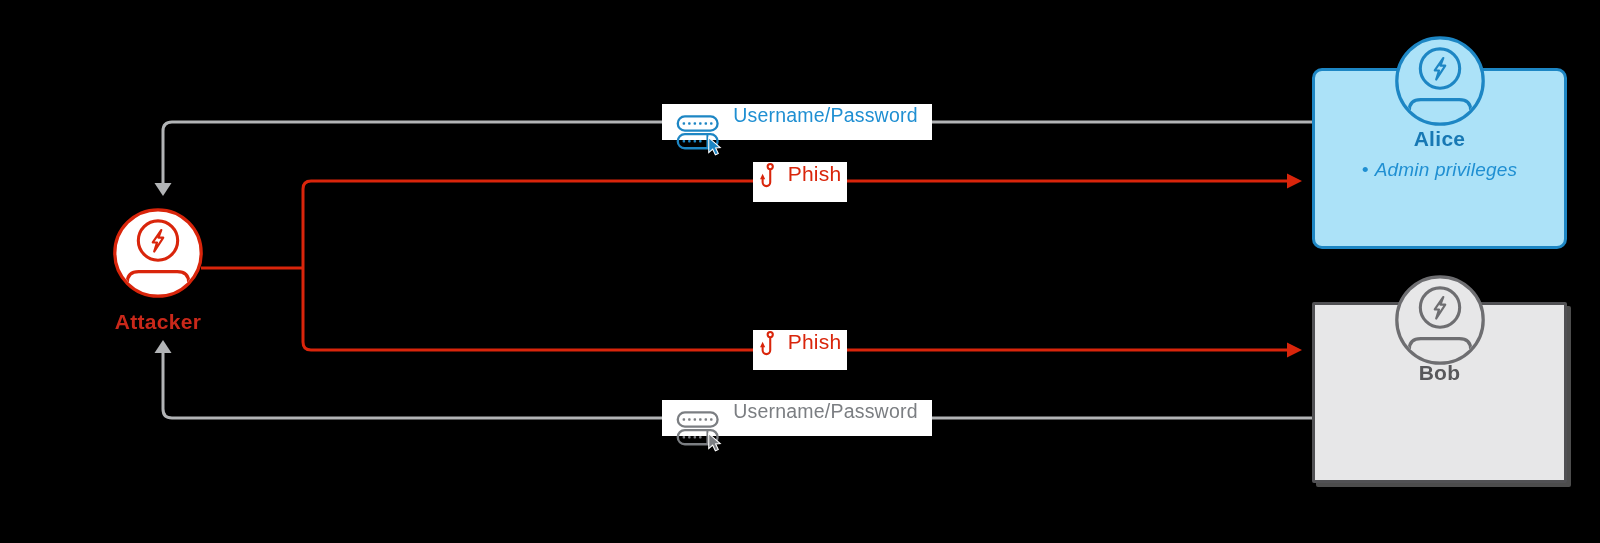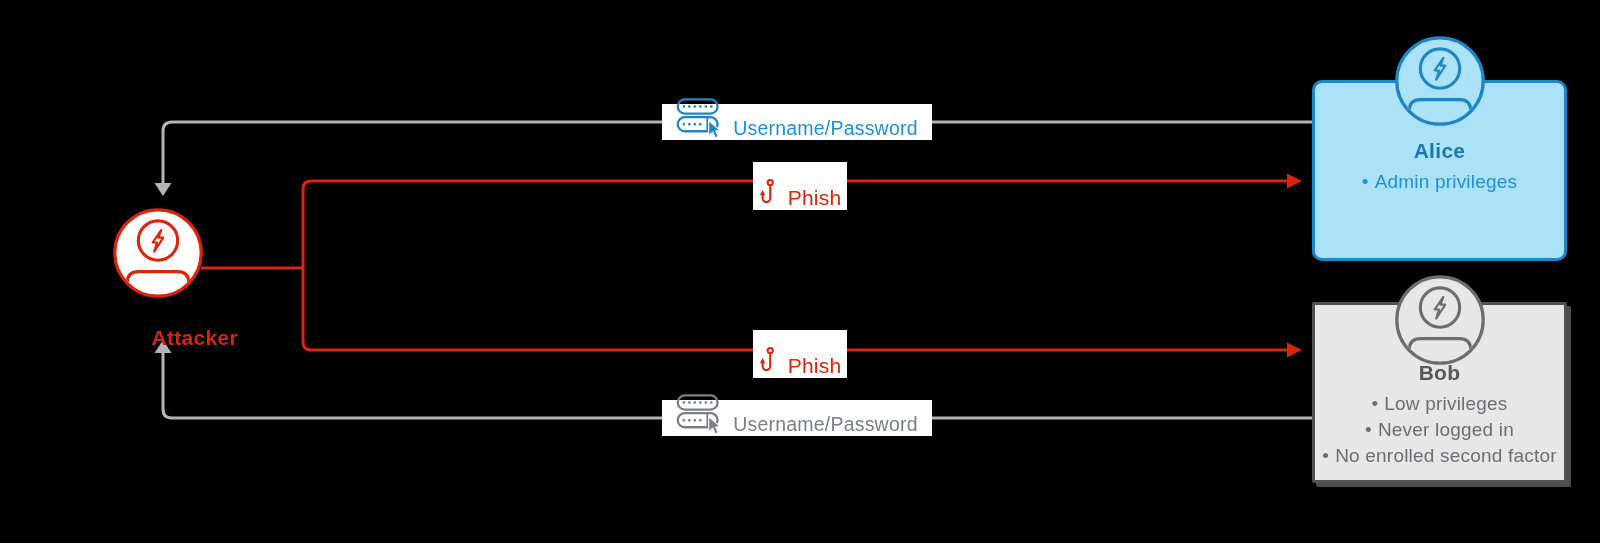--- a/index.html
+++ b/index.html
@@ -7,48 +7,48 @@
     --red:#d9250b; --attacker_label:#c9281a;
     --gray_line:#b2b4b6; --gray_icon:#7b7e82; --gray_text:#6e6e71; --gray_title:#58585b;
     --gray_card_bg:#e7e7e8; --gray_card_border:#515154;
     --blue_border:#1d86c4; --blue_text:#1f8fd2; --blue_title:#1778b4; --blue_card_bg:#ace2f8;
   }
   html,body{margin:0;padding:0;background:var(--bg);}
   .stage{position:relative;width:1600px;height:543px;background:var(--bg);
          font-family:"Liberation Sans",sans-serif;overflow:hidden;}
   .wires{position:absolute;left:0;top:0;}
   .avatar{position:absolute;}
-  .actor-label{position:absolute;left:78px;top:326px;width:160px;text-align:right;
+  .actor-label{position:absolute;left:78px;top:310px;width:160px;text-align:center;
                font-size:21px;font-weight:bold;color:var(--attacker_label);letter-spacing:.3px;}
   
-  .msg{position:absolute;background:var(--white);display:flex;align-items:flex-end;justify-content:center;}
+  .msg{position:absolute;background:var(--white);display:flex;align-items:flex-start;justify-content:center;}
   .creds{left:662px;top:104px;width:270px;height:36px;gap:11px;}
   .creds .creds-icon{margin-top:9px;flex:0 0 auto;}
   .creds span{font-size:19.5px;letter-spacing:.2px;}
   .creds.top .creds-icon{color:var(--blue_border);}
   .creds.top span{color:var(--blue_text);}
   .creds.bottom{top:400px;}
   .creds.bottom .creds-icon{color:var(--gray_icon);}
   .creds.bottom span{color:var(--gray_icon);}
-  .phish{left:753px;top:162px;width:94px;height:48px;gap:10px;}
+  .phish{left:753px;top:162px;width:94px;height:40px;gap:10px;}
   .phish.bottom{top:330px;}
   .phish .hook-icon{color:var(--red);flex:0 0 auto;}
   .phish span{font-size:21px;color:var(--red);letter-spacing:.2px;}
   
   .card{position:absolute;left:1312px;width:255px;height:181px;box-sizing:border-box;
         text-align:center;padding-top:56px;}
-  .card.alice{top:80px;background:var(--blue_card_bg);border:3px solid var(--blue_border);border-radius:10px;}
+  .card.alice{top:68px;background:var(--blue_card_bg);border:3px solid var(--blue_border);border-radius:10px;}
   .card.bob{top:302px;background:var(--gray_card_bg);border:3px solid var(--gray_card_border);
             border-radius:2px;box-shadow:4px 4px 0 rgba(154,154,154,.5);}
   .card-title{font-size:21px;font-weight:bold;line-height:24px;letter-spacing:.3px;}
   .card.alice .card-title{color:var(--blue_title);}
   .card.bob .card-title{color:var(--gray_title);}
   .bullets{margin-top:6px;}
   .bullet{font-size:19px;line-height:26px;letter-spacing:.2px;}
-  .card.alice .bullet{color:var(--blue_text);}
+  .card.alice .bullet{color:var(--blue_text);font-style:italic;}
   .card.bob .bullet{color:var(--gray_text);}
   .bullet .dot{margin-right:6px;}
 </style>
 </head>
 <body>
 
 <div class="stage">
 
   <svg class="wires" width="1600" height="543" viewBox="0 0 1600 543">
 
@@ -151,25 +151,20 @@
   </div>
   <svg class="avatar" style="left:1392px;top:33px;color:var(--blue_border);" width="96" height="96" viewBox="-50 -50 100 100">
     <circle cx="0" cy="0" r="45" fill="var(--blue_card_bg)" stroke="currentColor" stroke-width="3.4"></circle>
     <circle cx="0" cy="-13" r="20.5" fill="none" stroke="currentColor" stroke-width="3.2"></circle>
     <path d="M 3.5,-24 L -5.5,-11 L -1,-11 L -4,-1.5 L 5.5,-16 L 0.5,-16 Z" fill="none" stroke="currentColor" stroke-width="2.2" stroke-linejoin="round"></path>
     <path d="M -32,44 V 31 Q -32,19.5 -20,19.5 H 20 Q 32,19.5 32,31 V 44" fill="none" stroke="currentColor" stroke-width="3.4" clip-path="url(#avclip)"></path>
   </svg>
 
   <div class="card bob">
     <div class="card-title">Bob</div>
-    <div class="bullets">
-      <div class="bullet"><span class="dot">•</span><span>Low privileges</span></div>
-      <div class="bullet"><span class="dot">•</span><span>Never logged in</span></div>
-      <div class="bullet"><span class="dot">•</span><span>No enrolled second factor</span></div>
-    </div>
   </div>
   <svg class="avatar" style="left:1392px;top:272px;color:var(--gray_text);" width="96" height="96" viewBox="-50 -50 100 100">
     <circle cx="0" cy="0" r="45" fill="var(--gray_card_bg)" stroke="currentColor" stroke-width="3.4"></circle>
     <circle cx="0" cy="-13" r="20.5" fill="none" stroke="currentColor" stroke-width="3.2"></circle>
     <path d="M 3.5,-24 L -5.5,-11 L -1,-11 L -4,-1.5 L 5.5,-16 L 0.5,-16 Z" fill="none" stroke="currentColor" stroke-width="2.2" stroke-linejoin="round"></path>
     <path d="M -32,44 V 31 Q -32,19.5 -20,19.5 H 20 Q 32,19.5 32,31 V 44" fill="none" stroke="currentColor" stroke-width="3.4" clip-path="url(#avclip)"></path>
   </svg>
 
 </div>
 

